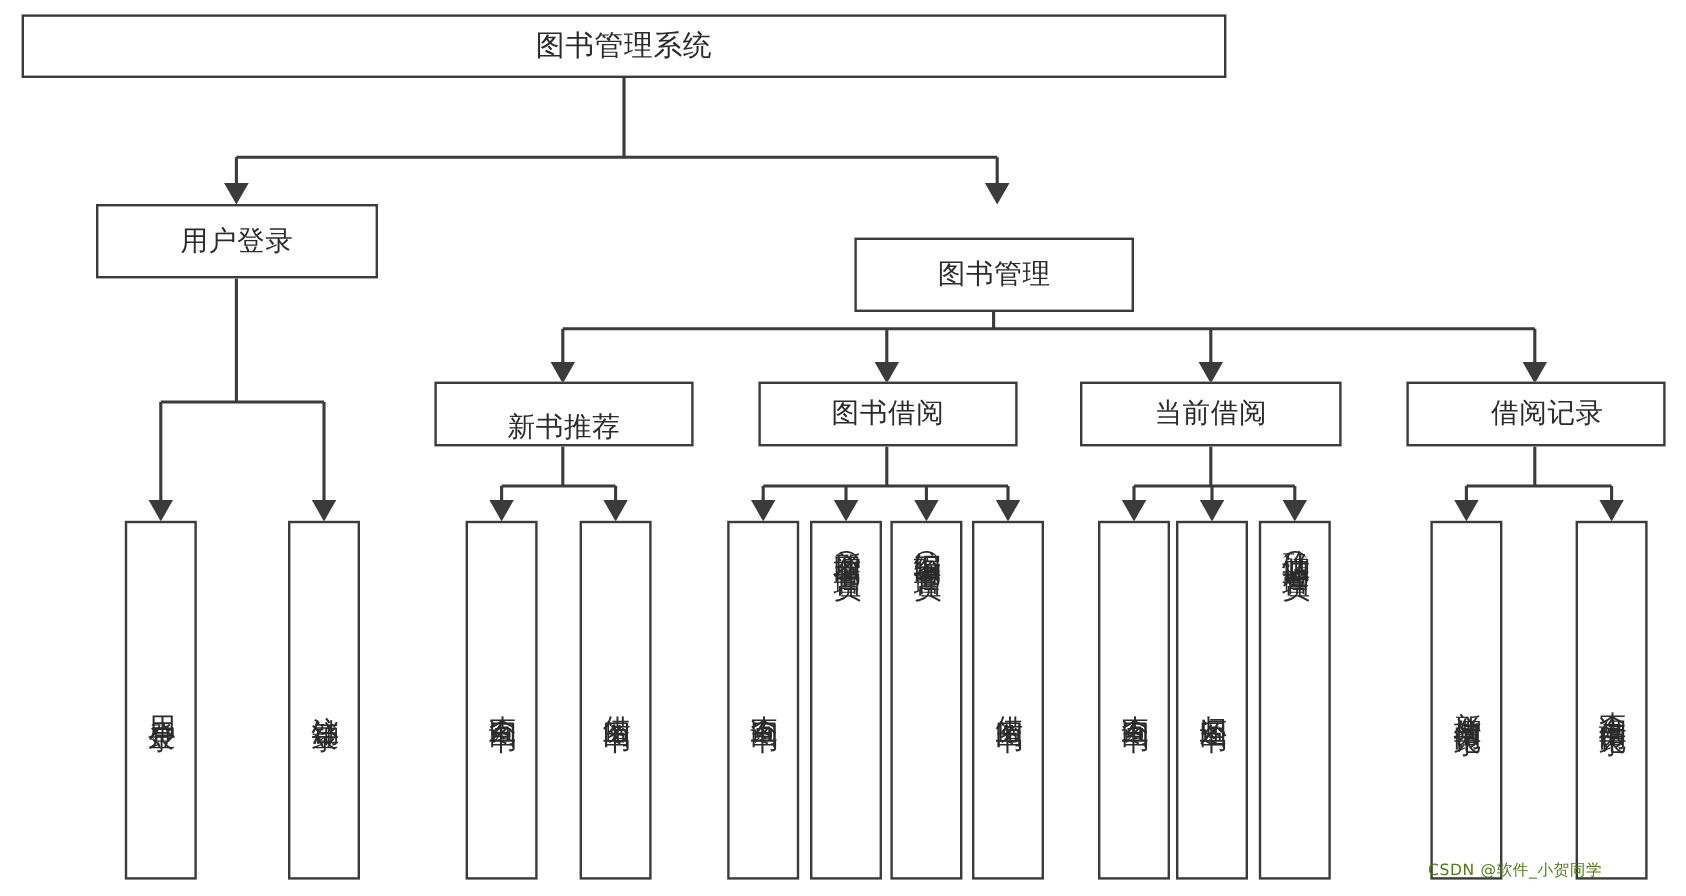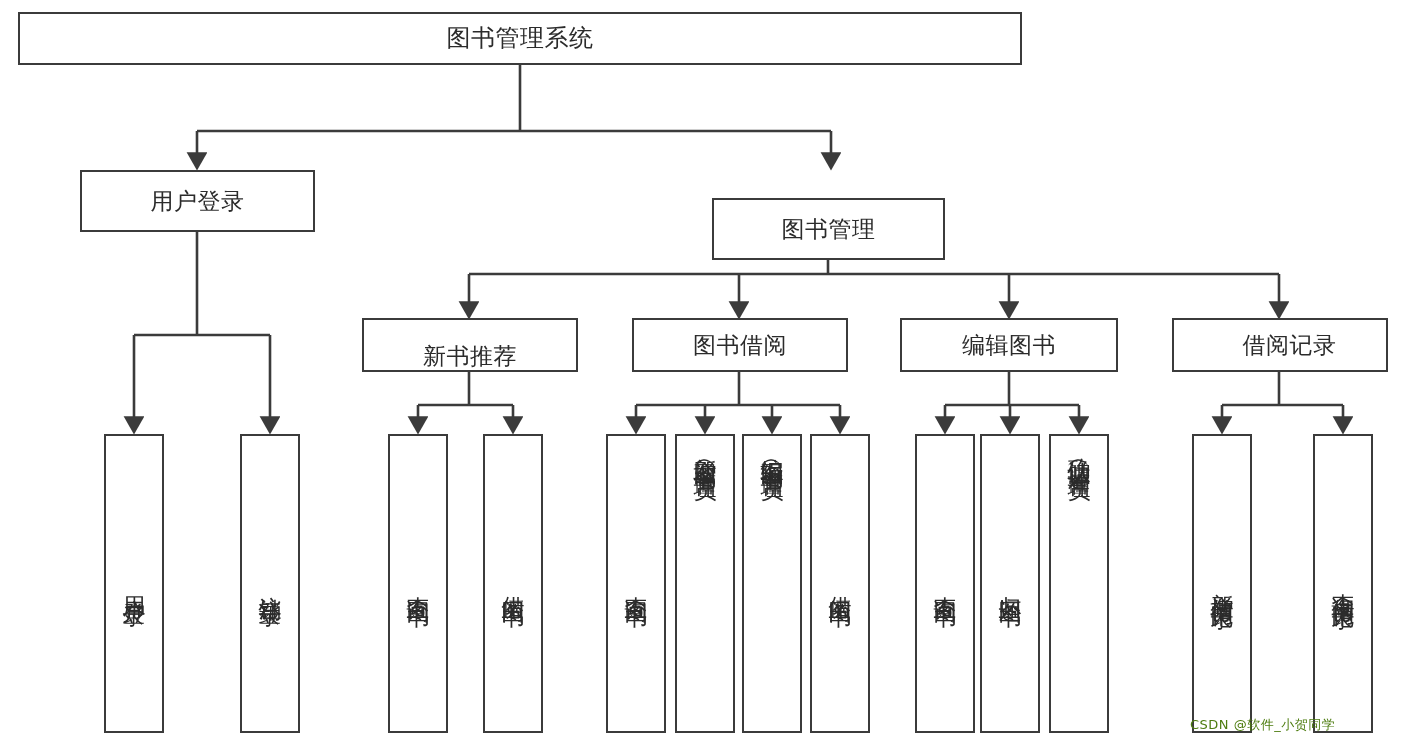--- a/index.html
+++ b/index.html
@@ -147,21 +147,21 @@
 
   <div class="node horizontal" style="left:362px; top:318px; width:216px; height:54px;align-items:flex-end;">
     <span class="node-label">新书推荐</span>
   </div>
 
   <div class="node horizontal" style="left:632px; top:318px; width:216px; height:54px;">
     <span class="node-label">图书借阅</span>
   </div>
 
   <div class="node horizontal" style="left:900px; top:318px; width:218px; height:54px;">
-    <span class="node-label">编辑图书</span>
+    <span class="node-label">当前借阅</span>
   </div>
 
   <div class="node horizontal" style="left:1172px; top:318px; width:216px; height:54px;padding-left:19px;">
     <span class="node-label">借阅记录</span>
   </div>
 
   <div class="node vertical centered" style="left:104px; top:434px; width:60px; height:299px;">
     <span class="node-label">用户登录</span>
   </div>
 

